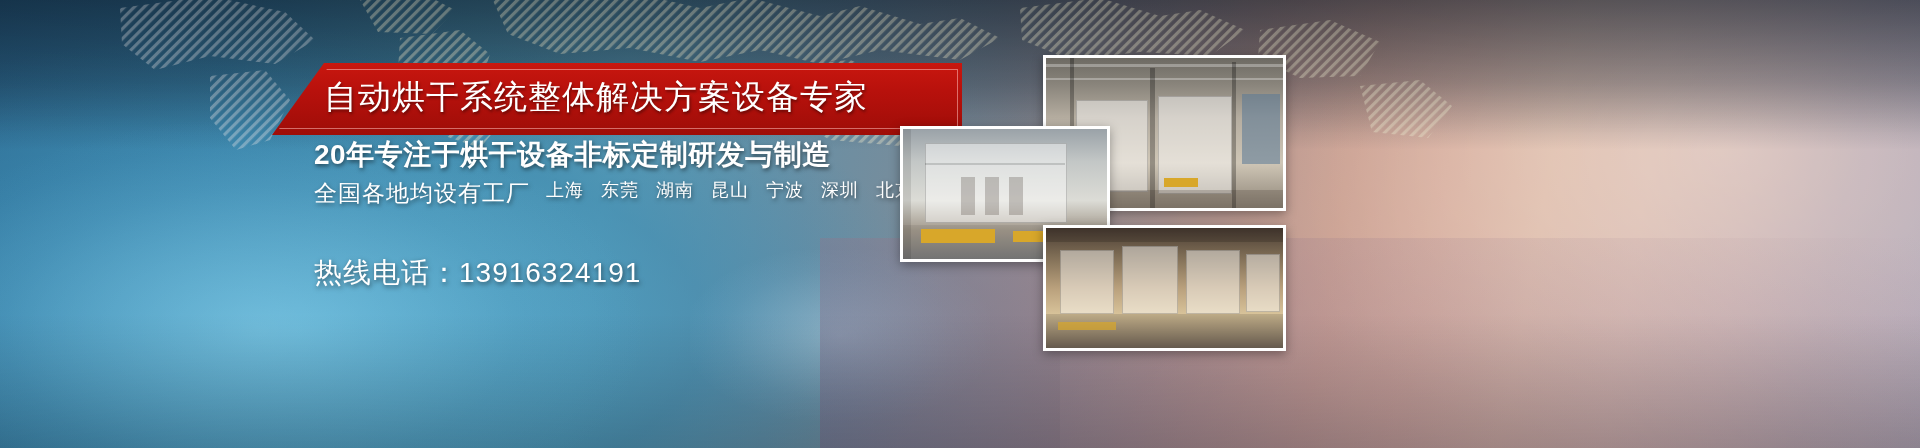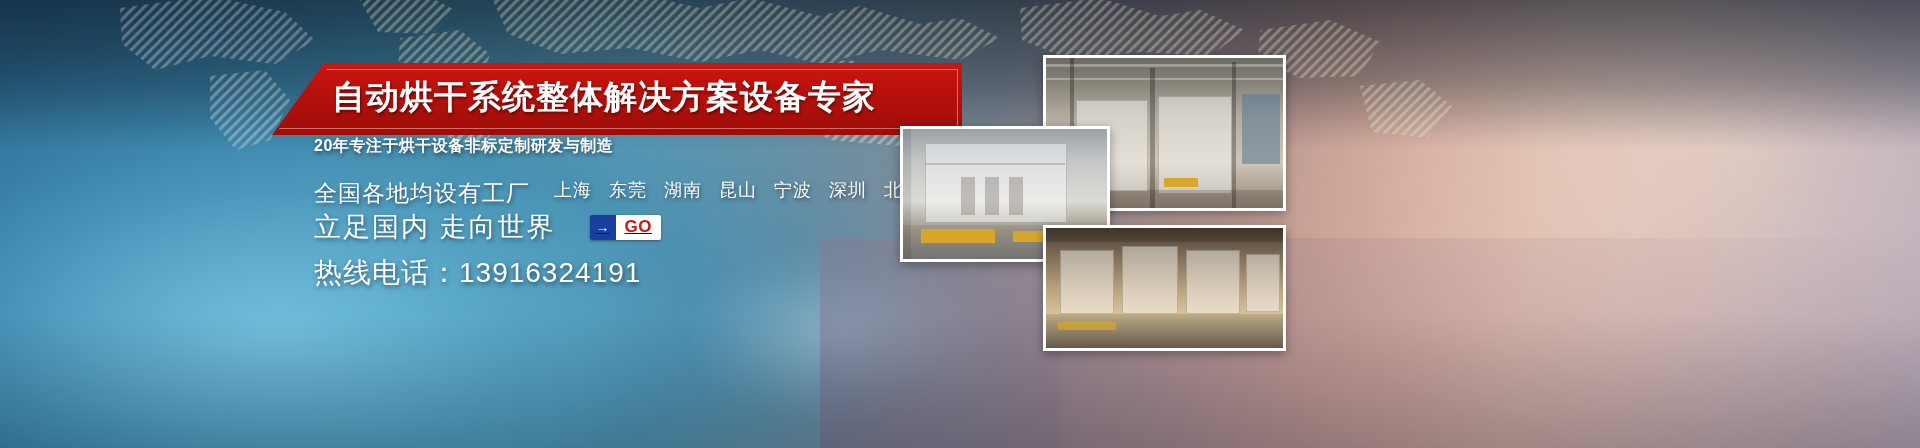--- a/index.html
+++ b/index.html
@@ -79,40 +79,40 @@
     box-shadow:0 2px 6px rgba(0,0,0,0.35);
   }
   .ribbon-inner{
     position:absolute;left:7px;top:6px;right:4px;bottom:6px;
     border:1px solid rgba(255,190,185,0.55);
     -webkit-clip-path:polygon(48px 0, 679px 0, 679px 60px, 0 60px);
     clip-path:polygon(48px 0, 679px 0, 679px 60px, 0 60px);
     pointer-events:none;
   }
   .ribbon-title{
-    position:absolute;left:60px;top:0;right:6px;height:68px;
+    position:absolute;left:52px;top:0;right:6px;height:68px;
     display:flex;align-items:center;
-    color:#ffffff;font-size:33px;font-weight:bold;letter-spacing:1px;
+    color:#ffffff;font-size:33px;font-weight:normal;letter-spacing:1px;
     text-shadow:1px 2px 3px rgba(0,0,0,0.45);
     white-space:nowrap;
   }
 
   
   .line-sub1{
     position:absolute;left:314px;top:136px;
-    color:#ffffff;font-size:16px;font-weight:bold;letter-spacing:.5px;
+    color:#ffffff;font-size:28px;font-weight:bold;letter-spacing:.5px;
     text-shadow:1px 2px 4px rgba(0,0,0,0.55);white-space:nowrap;
   }
   .line-sub2{
     position:absolute;left:314px;top:178px;
     display:flex;align-items:flex-start;white-space:nowrap;
     text-shadow:1px 2px 4px rgba(0,0,0,0.5);
   }
   .line-sub2 .lead{color:#ffffff;font-size:23px;letter-spacing:1px;}
-  .cities{display:inline-flex;margin-left:24px;}
+  .cities{display:inline-flex;margin-left:16px;}
   .cities span{color:#ffffff;font-size:18px;margin-right:17px;letter-spacing:1px;}
   .line-sub3{
     position:absolute;left:314px;top:209px;
     display:flex;align-items:center;white-space:nowrap;
   }
   .line-sub3 .slogan{
     color:#ffffff;font-size:27px;letter-spacing:2px;
     text-shadow:1px 2px 4px rgba(0,0,0,0.5);
   }
   .go-btn{
@@ -220,27 +220,20 @@
       <span>东莞</span>
       <span>湖南</span>
       <span>昆山</span>
       <span>宁波</span>
       <span>深圳</span>
       <span>北京</span>
       <span>天津</span>
     </span>
   </div>
 
-  <div class="line-sub3">
-    <span class="slogan">立足国内 走向世界</span>
-    <a class="go-btn" href="#">
-      <span class="go-arrow">→</span>
-      <span class="go-label">GO</span>
-    </a>
-  </div>
 
   <div class="line-phone">热线电话：13916324191</div>
 
   <div class="photo ph-top">
     <div class="inner fac-a">
       <div class="beam" style="left:0;top:6px;width:237px;height:3px;"></div>
       <div class="beam" style="left:0;top:20px;width:237px;height:2px;"></div>
       <div class="bar" style="left:24px;top:0;width:4px;height:150px;"></div>
       <div class="bar" style="left:104px;top:10px;width:5px;height:140px;"></div>
       <div class="bar" style="left:186px;top:4px;width:4px;height:146px;"></div>

